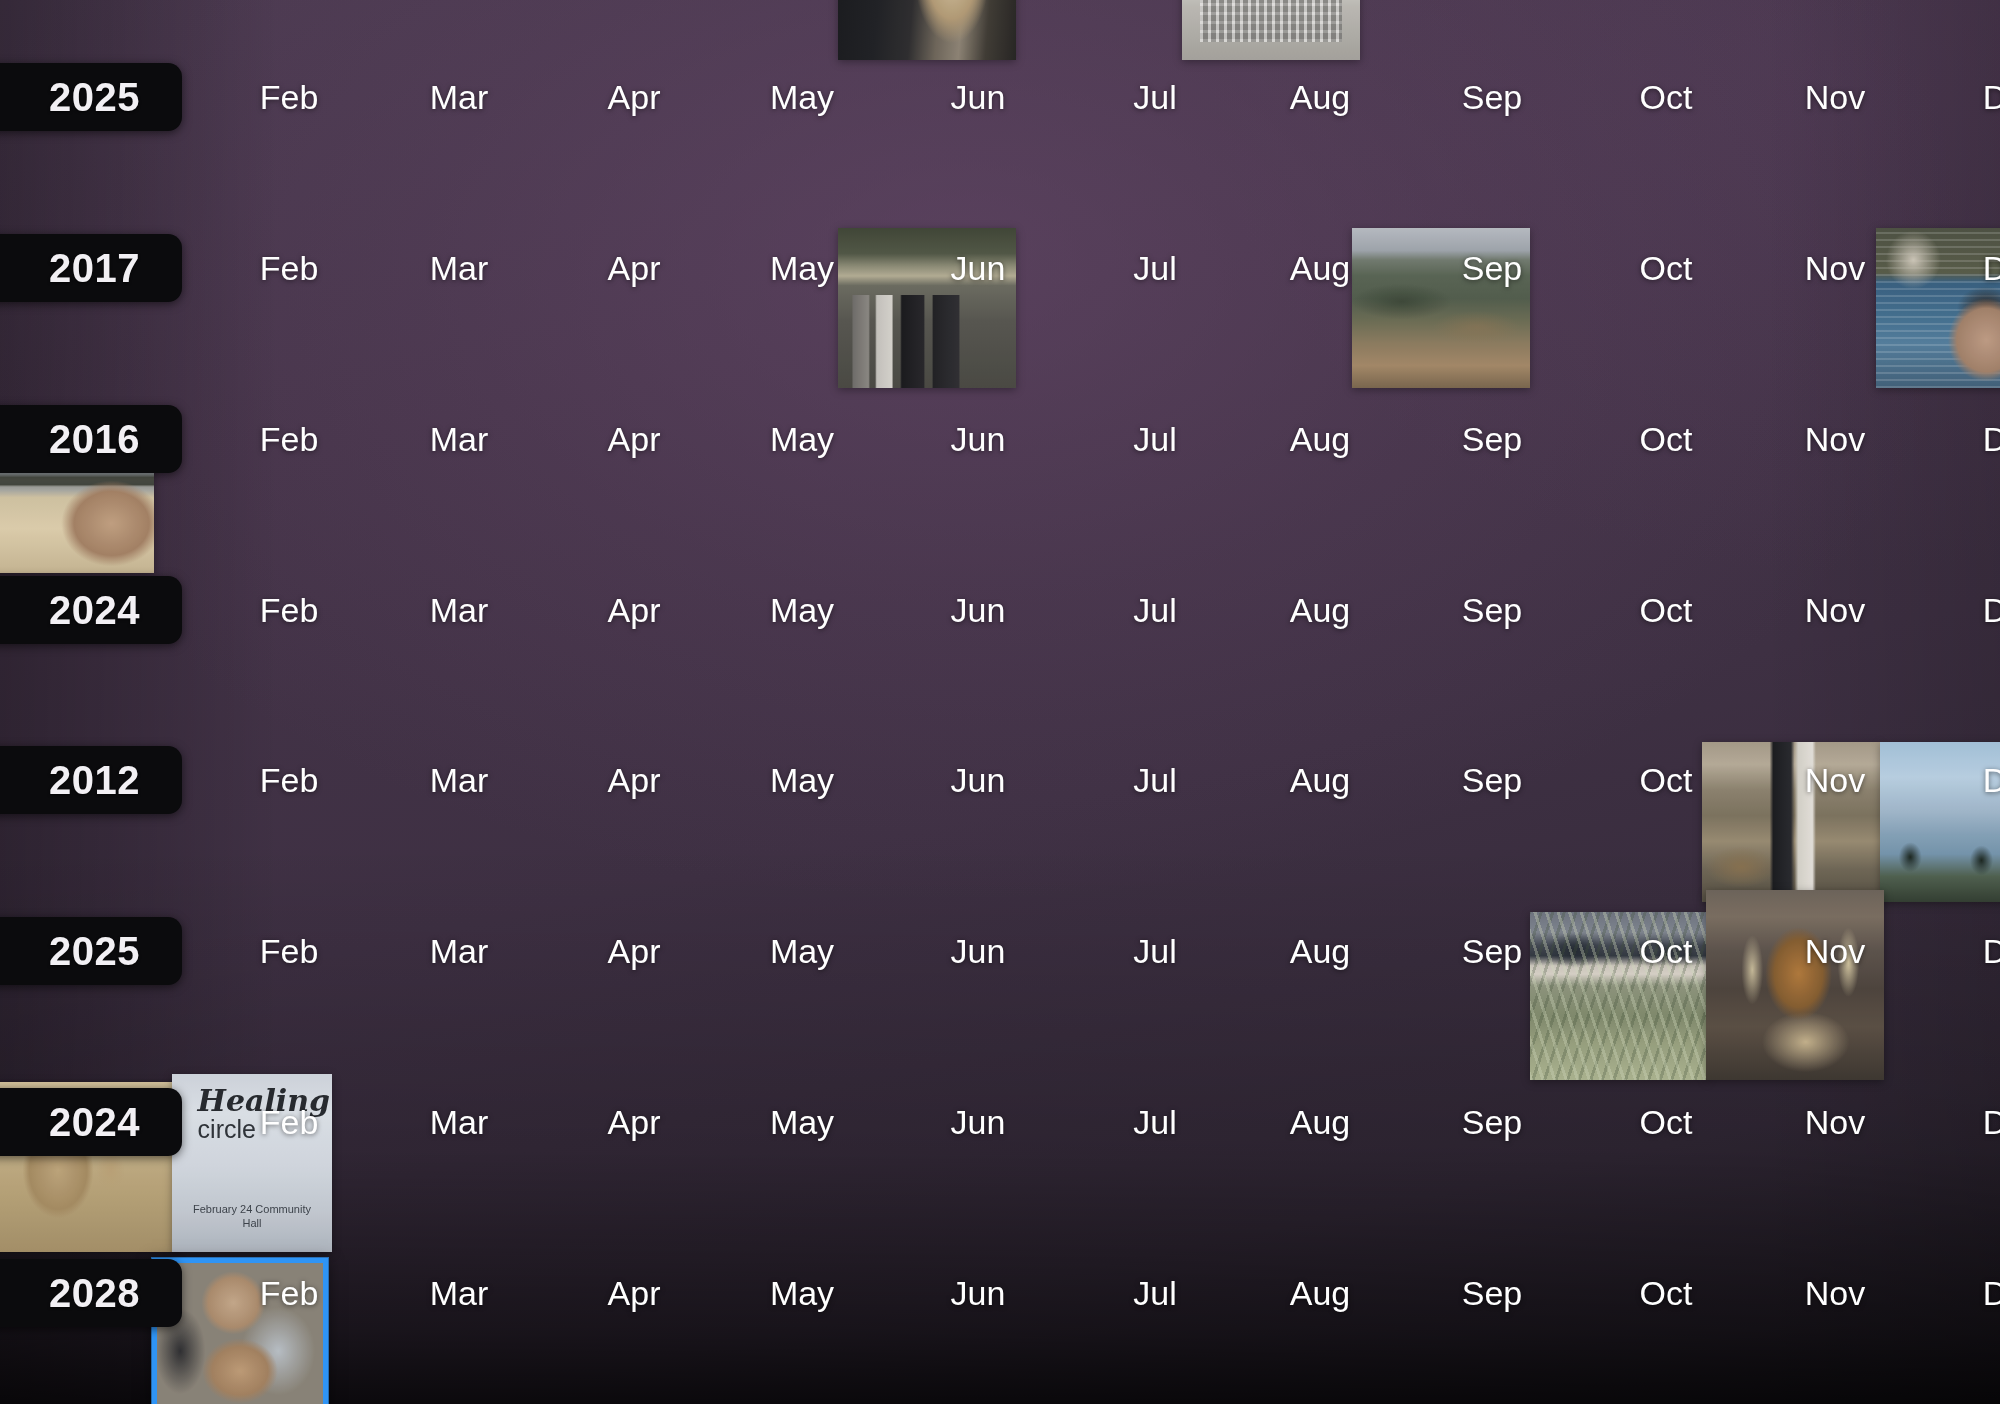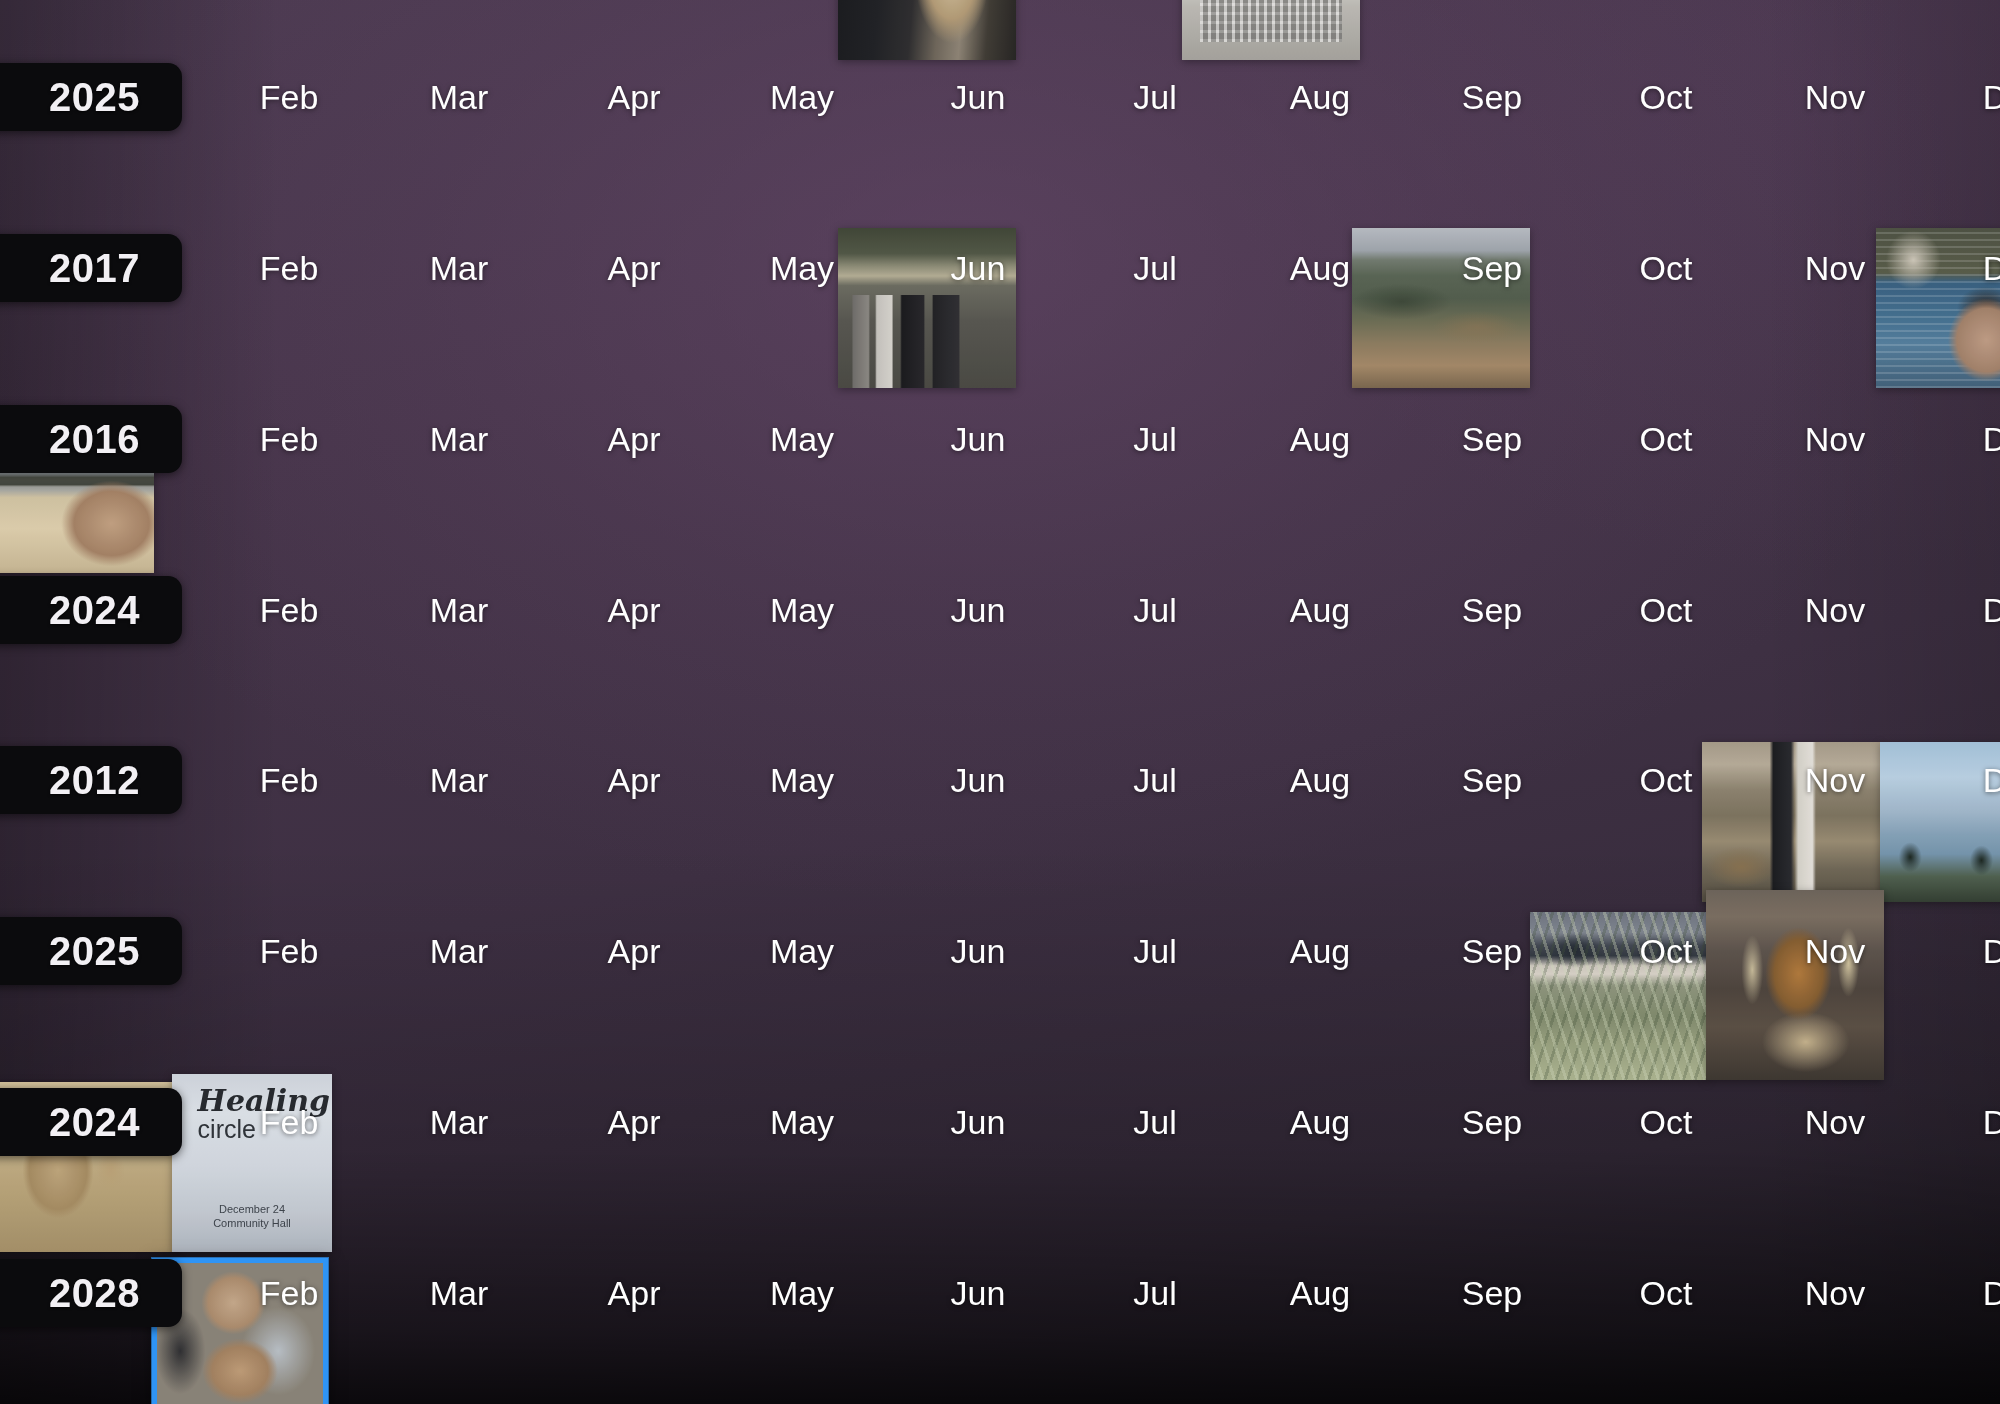--- a/index.html
+++ b/index.html
@@ -334,21 +334,21 @@
 
   <div class="photo" style="left:-40px; top:1082px; width:218px; height:170px;">
     <div class="ph ph-painting"></div>
   </div>
   <div class="photo" style="left:172px; top:1074px; width:160px; height:178px;">
     <div class="ph ph-flyer">
       <div class="flyer-txt">
         <span class="l1">Healing</span>
         <span class="l2">circle</span>
       </div>
-      <div class="flyer-sub">December 24
+      <div class="flyer-sub">February 24
 Community Hall</div>
     </div>
   </div>
 
   <div class="photo selected" style="left:152px; top:1258px; width:176px; height:152px;">
     <div class="ph ph-pottery"></div>
   </div>
 
   <div class="row" style="top:97px;">
     <div class="year-pill" style="top:-34px;">

